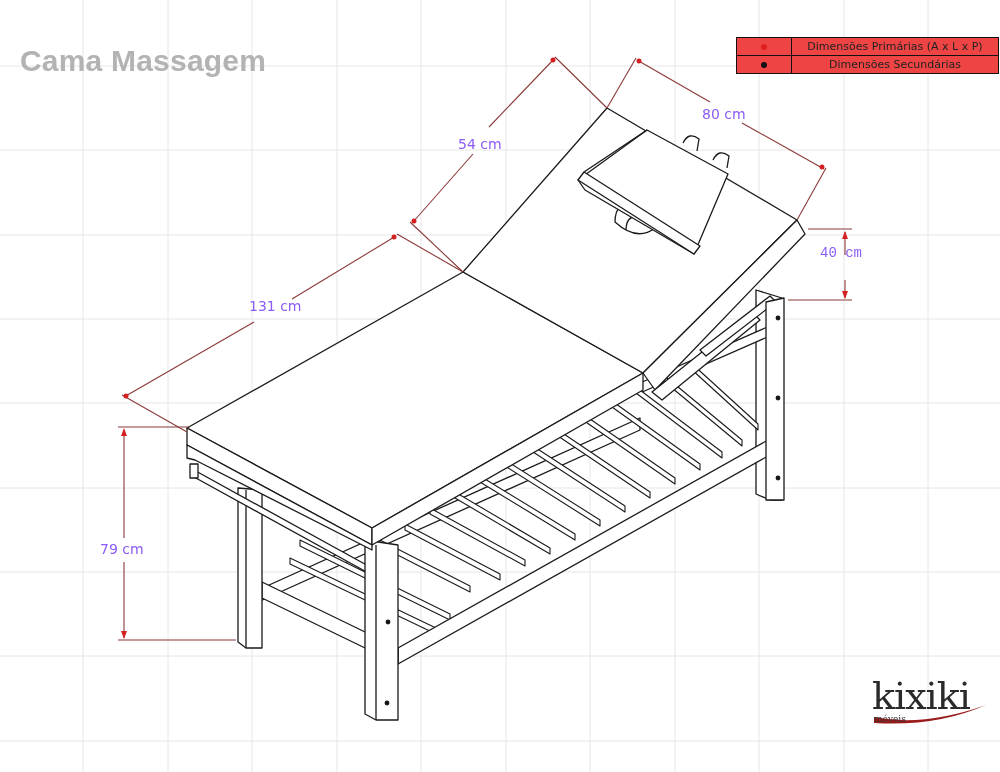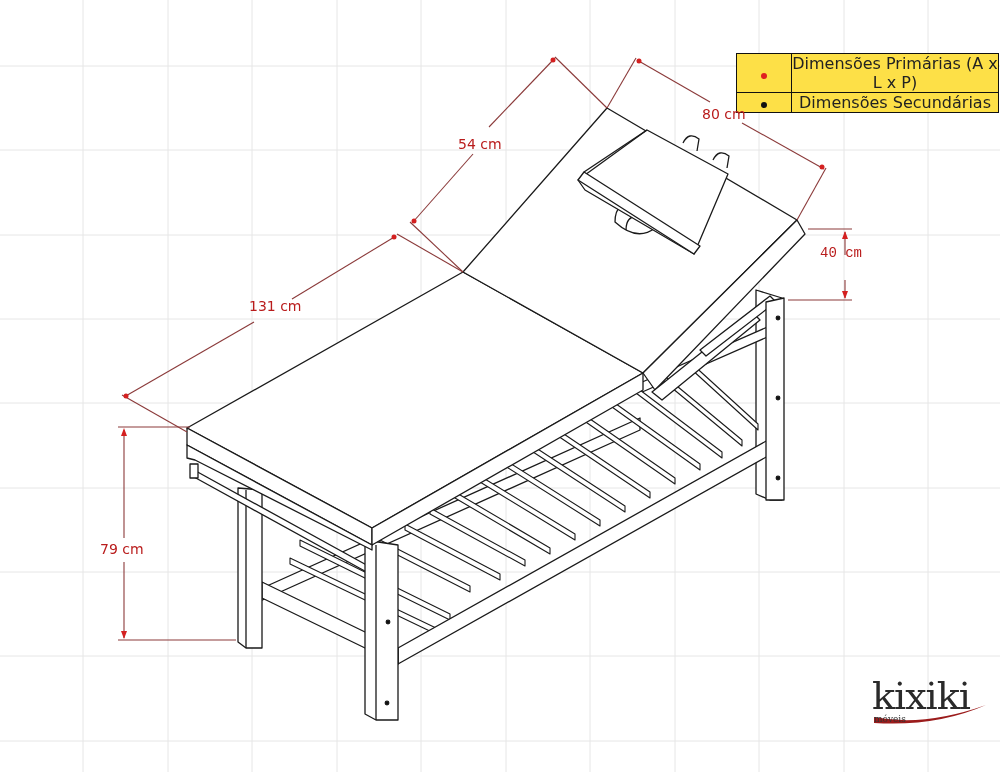--- a/index.html
+++ b/index.html
@@ -1,24 +1,24 @@
 <!DOCTYPE html>
 <html><head>
 <meta charset="utf-8">
 <style>
   html, body { margin: 0; padding: 0; background: #ffffff; }
   body { width: 1000px; height: 772px; position: relative; overflow: hidden; font-family: "Liberation Sans", sans-serif; }
   .title { position: absolute; left: 20px; top: 44px; color: #b3b3b3; font-weight: bold; font-size: 30px; line-height: 34px; letter-spacing: 0.2px; }
-  .legend { position: absolute; left: 736px; top: 37px; border-collapse: collapse; font-family: "DejaVu Sans", sans-serif; font-size: 16px; color: #222; background: #fde047; margin-top: 16px; }
+  .legend { position: absolute; left: 736px; top: 37px; border-collapse: collapse; font-family: "DejaVu Sans", sans-serif; font-size: 11px; color: #222; background: #ef4444; }
   .legend td { border: 1.5px solid #111; height: 17px; padding: 0; }
   .legend td.dot { width: 54px; text-align: center; }
   .legend td.txt { width: 206px; text-align: center; }
   .bullet { display: inline-block; width: 6px; height: 6px; border-radius: 50%; }
   svg.drawing { position: absolute; left: 0; top: 0; }
-  .dim { position: absolute; color: #b91c1c; font-size: 14px; font-family: "DejaVu Sans", sans-serif; background: transparent; }
+  .dim { position: absolute; color: #8b5cf6; font-size: 14px; font-family: "DejaVu Sans", sans-serif; background: transparent; }
   .logo { position: absolute; left: 872px; top: 676px; width: 120px; height: 60px; }
   .logo-word { position: absolute; left: 0; top: 0; font-family: "DejaVu Serif", serif; font-weight: normal; font-size: 38px; color: #2a2a2a; letter-spacing: -1px; line-height: 40px; }
   .logo-sub { position: absolute; left: 2px; top: 38px; font-family: "DejaVu Serif", serif; font-size: 9px; color: #333; }
 </style>
 </head>
 <body>
 
 <svg class="drawing" width="1000" height="772" viewBox="0 0 1000 772" xmlns="http://www.w3.org/2000/svg">
 
   <g stroke="#e6e6e6" stroke-width="1">
@@ -150,20 +150,21 @@
     <polygon points="845,231 842,239 848,239"></polygon>
     <polygon points="845,299 842,291 848,291"></polygon>
     <polygon points="124,428 121,436 127,436"></polygon>
     <polygon points="124,639 121,631 127,631"></polygon>
   </g>
 
   <path d="M874,717 q50,10 112,-12 q-50,22 -112,18 z" fill="#9b1b1b"></path>
 </svg>
 
 <div class="title">
+  <div>Cama Massagem</div>
 </div>
 
 <table class="legend">
   <tbody>
       <tr>
     <td class="dot"><span class="bullet" style="background:#e02020"></span></td>
     <td class="txt">Dimensões Primárias (A x L x P)</td>
   </tr>
   <tr>
     <td class="dot"><span class="bullet" style="background:#111"></span></td>

